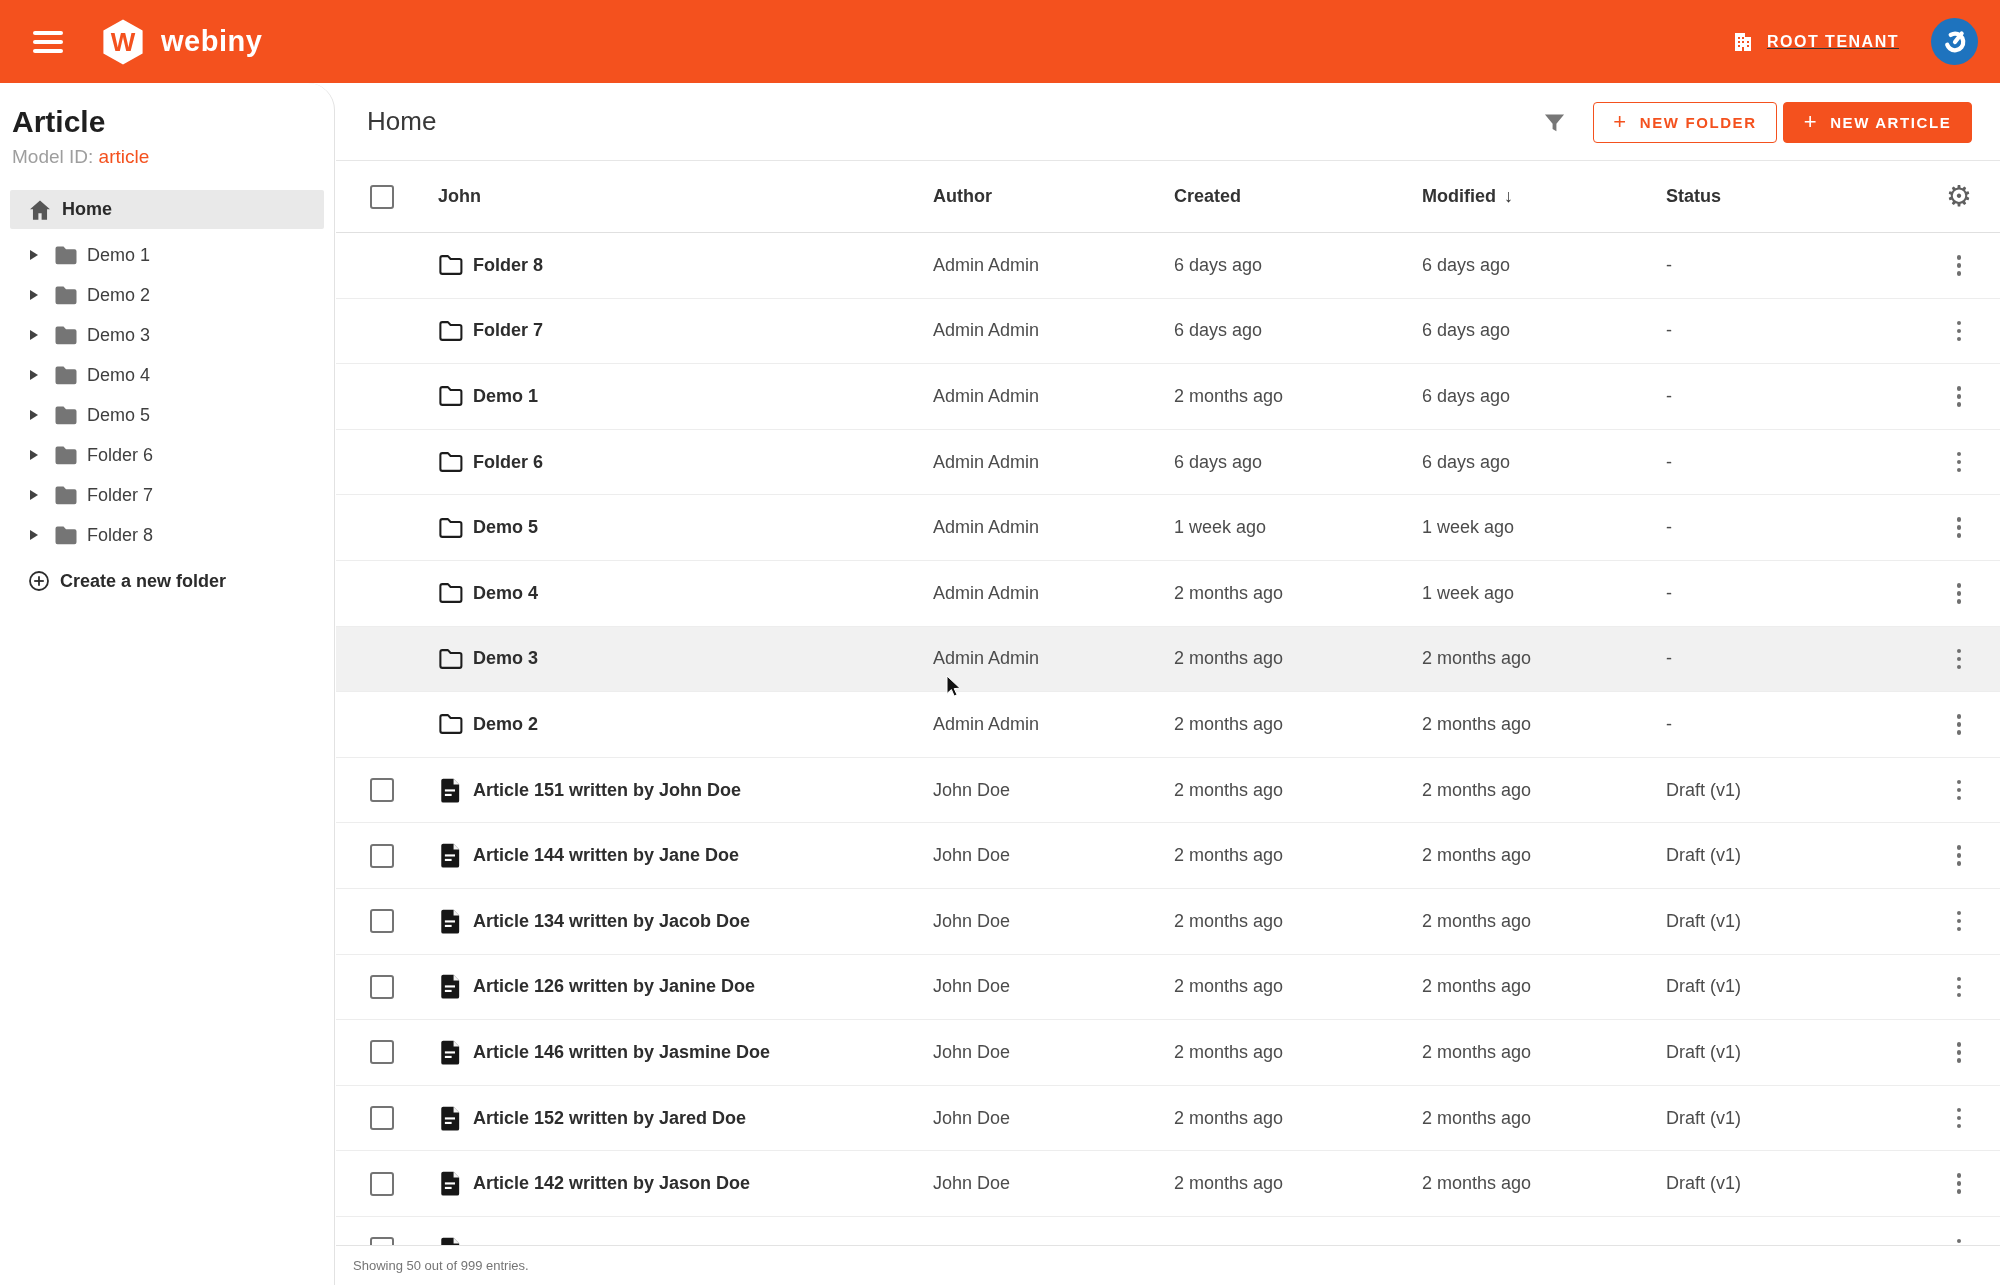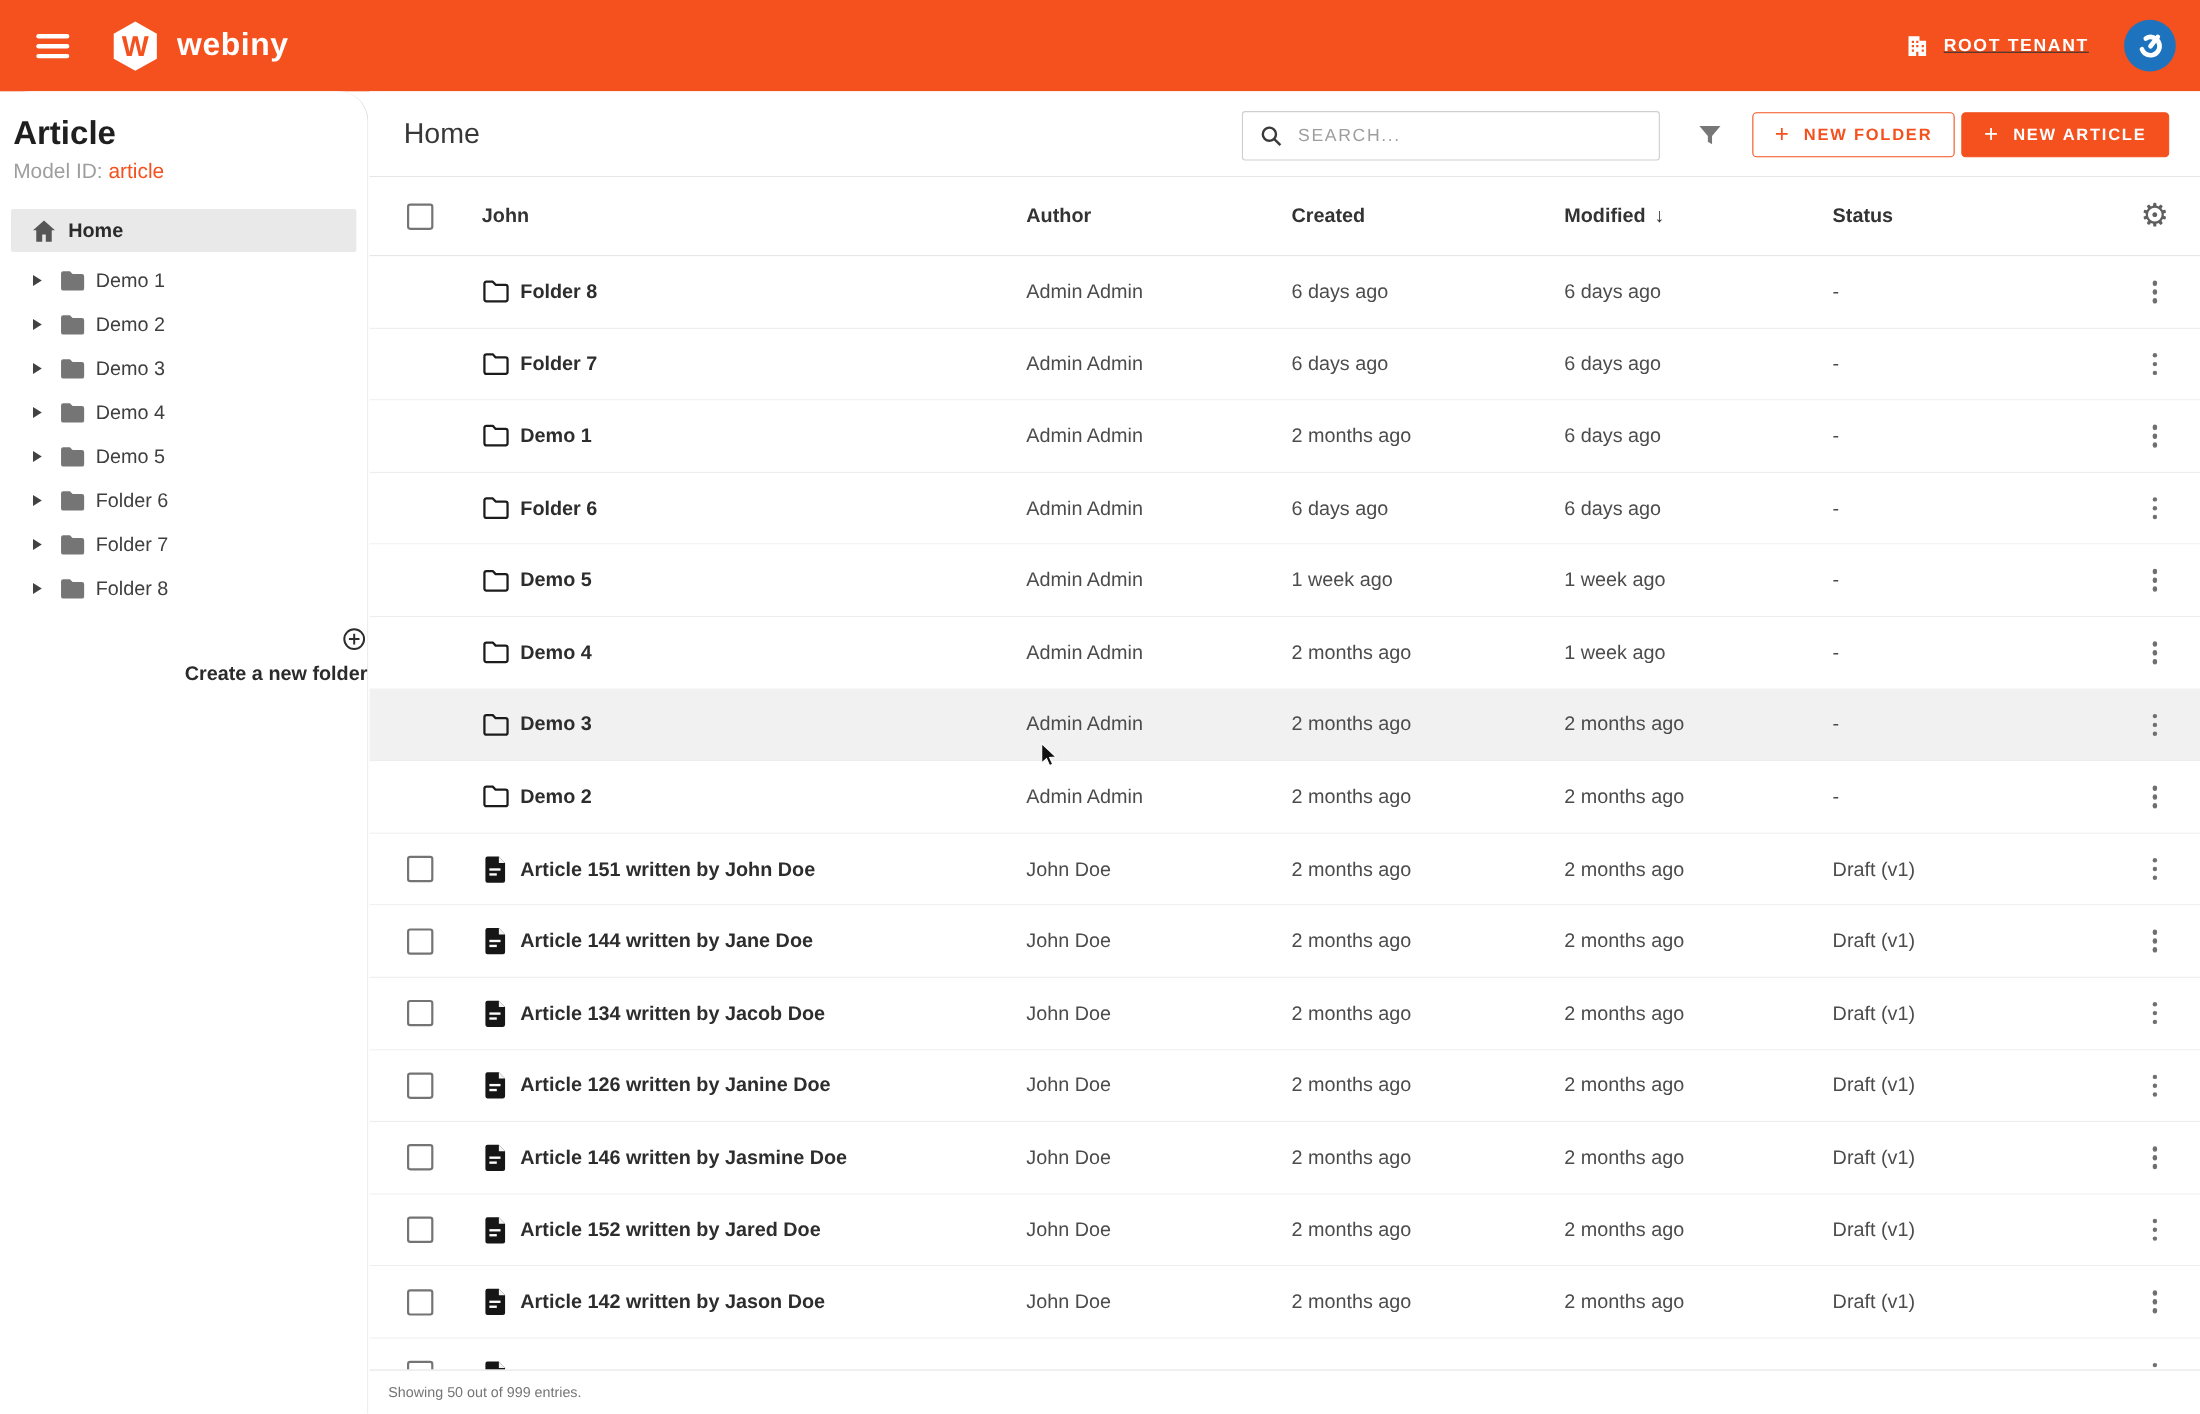--- a/index.html
+++ b/index.html
@@ -30,22 +30,22 @@
   .sb-model .mid-val { color:#F4511E; }
   .sb-home { margin:12px 10px 0 10px; height:39px; background:#e9e9e9; border-radius:2px;
              display:flex; align-items:center; gap:9px; padding-left:17px; cursor:pointer; }
   .sb-home span { font-size:18px; font-weight:bold; color:#2b2b2b; }
   .sb-tree { margin-top:6px; }
   .tree-item { height:40px; display:flex; align-items:center; cursor:pointer; }
   .tree-caret { margin-left:30px; width:0; height:0; border-left:8px solid #424242;
                 border-top:5.5px solid transparent; border-bottom:5.5px solid transparent; }
   .tree-folder { margin-left:16px; display:flex; }
   .tree-label { margin-left:9px; font-size:18px; color:#3f3f3f; }
-  .sb-create { margin-top:14px; display:flex; align-items:flex-end; gap:9px; padding-left:27px;
-               cursor:pointer;flex-direction:column; }
+  .sb-create { margin-top:14px; display:flex; align-items:center; gap:9px; padding-left:27px;
+               cursor:pointer; }
   .sb-create span { font-size:18px; font-weight:bold; color:#2b2b2b; }
   .sb-trash { position:absolute; left:0; bottom:0; width:100%; height:71px;
               border-top:1px solid #e2e2e2; display:flex; align-items:center; padding-left:42px;
               gap:12px; cursor:pointer; }
   .sb-trash span { font-size:18px; color:#3f3f3f; }
 
   
   .main { position:absolute; left:336px; top:83px; width:1664px; height:1202px; background:#fff; }
   .page-header { position:relative; height:78px; border-bottom:1px solid #e6e6e6; }
   .page-title { position:absolute; left:31px; top:23px; font-size:26px; color:#383838; }
@@ -233,29 +233,20 @@
             <line x1="7.2" y1="12" x2="16.8" y2="12"></line>
         </svg>
       </span>
       <span>Create a new folder</span>
     </div>
   </aside>
 
   <main class="main">
     <div class="page-header">
       <div class="page-title">Home</div>
-      <div class="searchbox">
-        <span class="search-ic">
-          <svg width="24" height="24" viewBox="0 0 24 24" fill="none" stroke="#3a3a3a" stroke-width="2.2">
-            <circle cx="10" cy="10" r="6"></circle>
-              <line x1="14.5" y1="14.5" x2="20" y2="20"></line>
-          </svg>
-        </span>
-        <input type="text" placeholder="SEARCH..." style="">
-      </div>
       <span class="filter-ic">
         <svg width="27" height="27" viewBox="0 0 24 24" fill="#777">
           <path d="M3.5 4h17l-6.8 8.2v6.6l-3.4-2v-4.6L3.5 4z"></path>
         </svg>
       </span>
       <div class="btn btn-outline">
         <span class="plus">+</span>
         <span>NEW FOLDER</span>
       </div>
       <div class="btn btn-filled">

